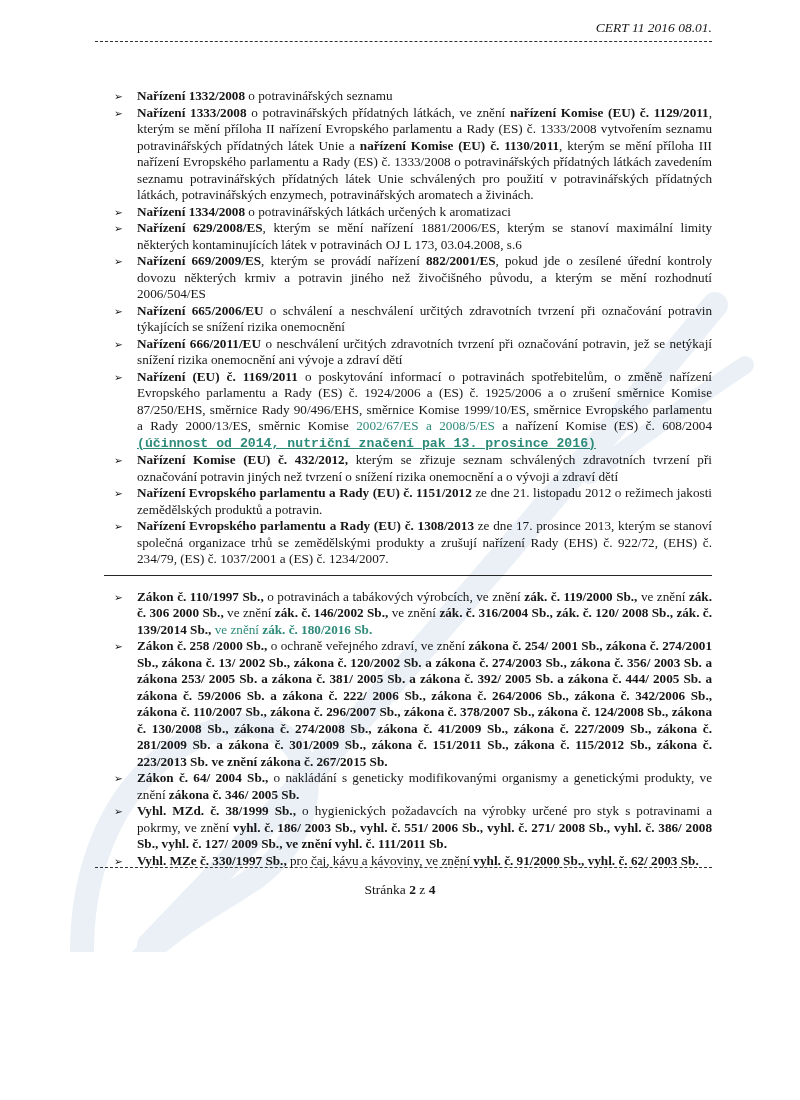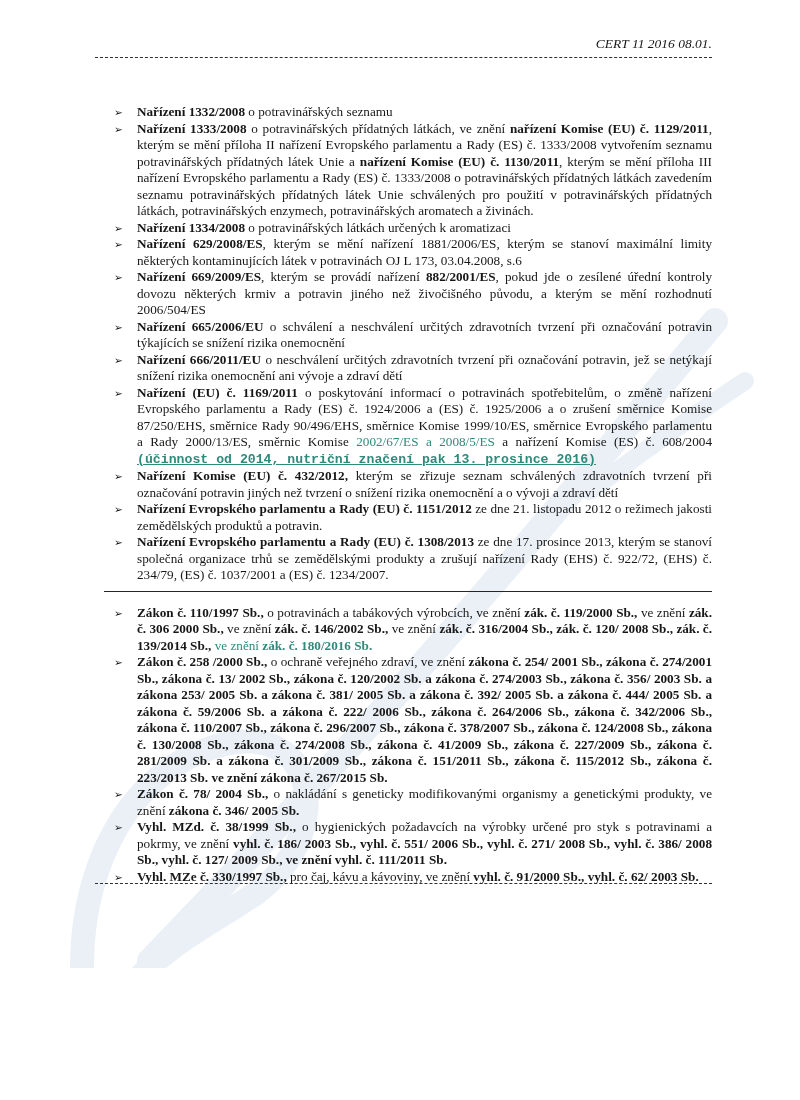--- a/index.html
+++ b/index.html
@@ -1,19 +1,19 @@
 <!DOCTYPE html>
 <html><head>
 <meta charset="utf-8">
 <style>
   * { box-sizing: border-box; }
   html, body { margin: 0; padding: 0; background: #ffffff; }
   .page {
     width: 800px; height: 952px; position: relative; overflow: hidden;
-    background: #ffffff; margin: 16px auto;
+    background: #ffffff; margin: 0 auto;
     font-family: "Liberation Serif", "DejaVu Serif", serif;
     color: #171717;
   }
   .watermark { position: absolute; inset: 0; z-index: 0; pointer-events: none; }
   .header {
     position: absolute; top: 20px; left: 95px; right: 88px;
     text-align: right; font-size: 13.5px; font-style: italic; z-index: 2;
   }
   .header-rule {
     position: absolute; top: 41px; left: 95px; right: 88px;
@@ -111,28 +111,34 @@
         <li>
           <span class="bullet">➢</span>
           <span class="txt"><span class="b">Zákon č. 110/1997 Sb.,</span><span> o potravinách a tabákových výrobcích, ve znění </span><span class="b">zák. č. 119/2000 Sb.,</span><span> ve znění </span><span class="b">zák. č. 306 2000 Sb.,</span><span> ve znění </span><span class="b">zák. č. 146/2002 Sb.,</span><span> ve znění </span><span class="b">zák. č. 316/2004 Sb., zák. č. 120/ 2008 Sb., zák. č. 139/2014 Sb.,</span><span style="color: rgb(46, 139, 122);"> ve znění </span><span class="b" style="color: rgb(46, 139, 122);">zák. č. 180/2016 Sb.</span></span>
         </li>
         <li>
           <span class="bullet">➢</span>
           <span class="txt"><span class="b">Zákon č. 258 /2000 Sb.,</span><span> o ochraně veřejného zdraví, ve znění </span><span class="b">zákona č. 254/ 2001 Sb., zákona č. 274/2001 Sb., zákona č. 13/ 2002 Sb., zákona č. 120/2002 Sb. a zákona č. 274/2003 Sb., zákona č. 356/ 2003 Sb. a zákona 253/ 2005 Sb. a zákona č. 381/ 2005 Sb. a zákona č. 392/ 2005 Sb. a zákona č. 444/ 2005 Sb. a zákona č. 59/2006 Sb. a zákona č. 222/ 2006 Sb., zákona č. 264/2006 Sb., zákona č. 342/2006 Sb., zákona č. 110/2007 Sb., zákona č. 296/2007 Sb., zákona č. 378/2007 Sb., zákona č. 124/2008 Sb., zákona č. 130/2008 Sb., zákona č. 274/2008 Sb., zákona č. 41/2009 Sb., zákona č. 227/2009 Sb., zákona č. 281/2009 Sb. a zákona č. 301/2009 Sb., zákona č. 151/2011 Sb., zákona č. 115/2012 Sb., zákona č. 223/2013 Sb. ve znění zákona č. 267/2015 Sb.</span></span>
         </li>
         <li>
           <span class="bullet">➢</span>
-          <span class="txt"><span class="b">Zákon č. 78/ 2004 Sb.,</span><span> o nakládání s geneticky modifikovanými organismy a genetickými produkty, ve znění </span><span class="b">zákona č. 346/ 2005 Sb.</span></span>
+          <span class="txt"><span class="b">Zákon č. 64/ 2004 Sb.,</span><span> o nakládání s geneticky modifikovanými organismy a genetickými produkty, ve znění </span><span class="b">zákona č. 346/ 2005 Sb.</span></span>
         </li>
         <li>
           <span class="bullet">➢</span>
           <span class="txt"><span class="b">Vyhl. MZd. č. 38/1999 Sb.,</span><span> o hygienických požadavcích na výrobky určené pro styk s potravinami a pokrmy, ve znění </span><span class="b">vyhl. č. 186/ 2003 Sb., vyhl. č. 551/ 2006 Sb., vyhl. č. 271/ 2008 Sb., vyhl. č. 386/ 2008 Sb., vyhl. č. 127/ 2009 Sb., ve znění vyhl. č. 111/2011 Sb.</span></span>
         </li>
         <li>
           <span class="bullet">➢</span>
           <span class="txt"><span class="b">Vyhl. MZe č. 330/1997 Sb.,</span><span> pro čaj, kávu a kávoviny, ve znění </span><span class="b">vyhl. č. 91/2000 Sb., vyhl. č. 62/ 2003 Sb.</span></span>
         </li>
       </ul>
   </div>
 
   <div class="footer-rule"></div>
+  <div class="footer">
+    <span>Stránka</span>
+    <span class="b">2</span>
+    <span>z</span>
+    <span class="b">4</span>
+  </div>
 
 </div>
 
 </body></html>

